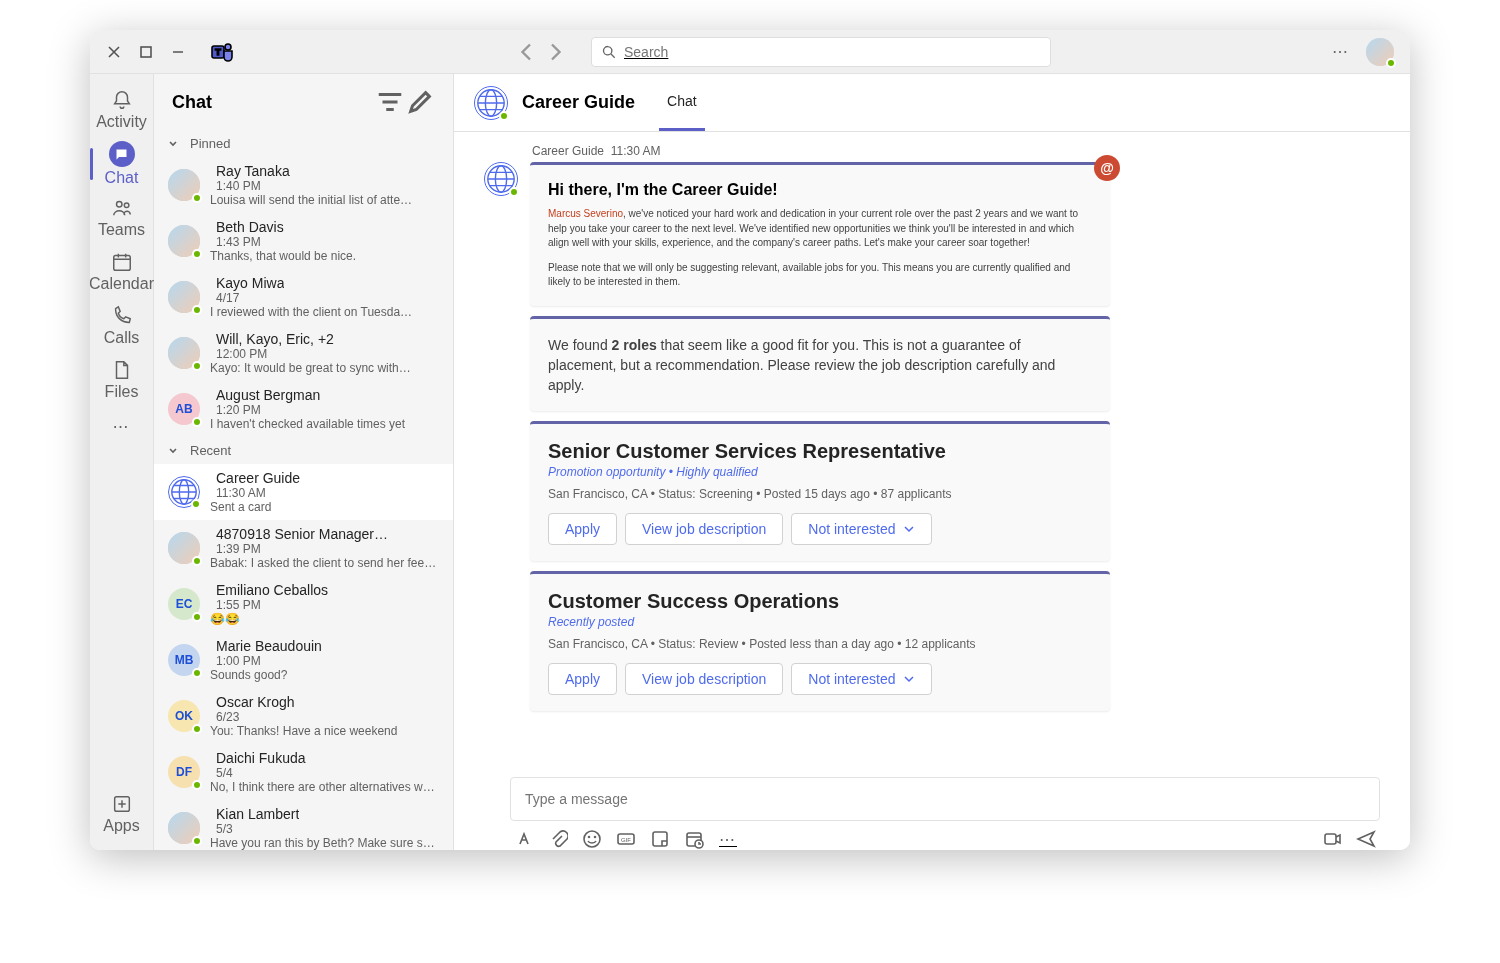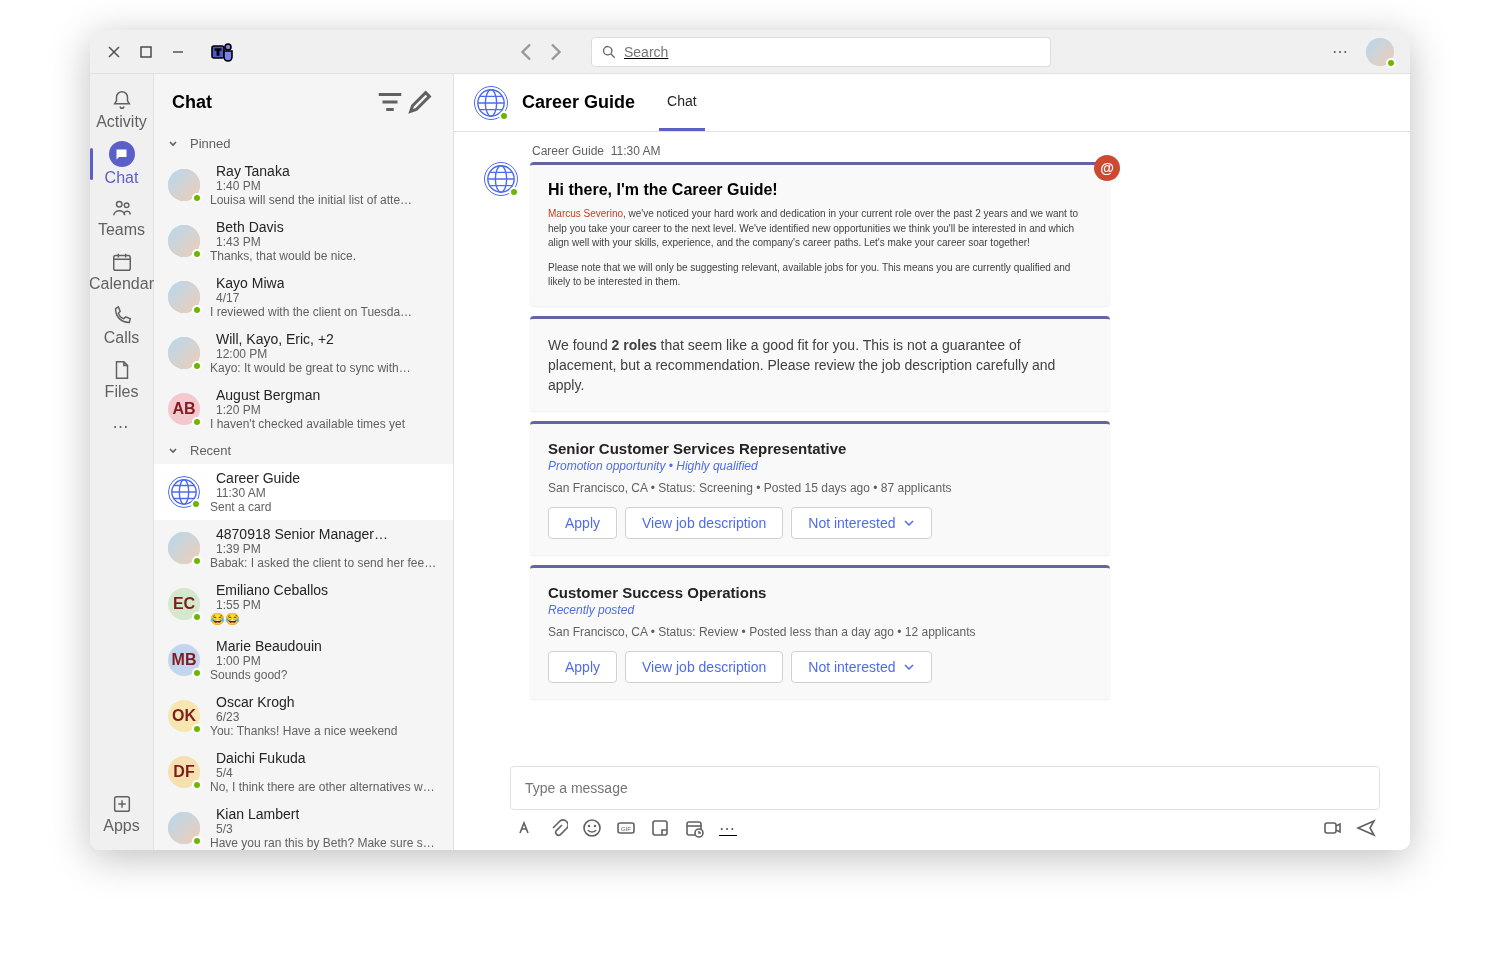--- a/index.html
+++ b/index.html
@@ -34,21 +34,21 @@
 
 .chatlist { width: 300px; background: #f5f5f5; border-right: 1px solid #e1e1e1; display: flex; flex-direction: column; overflow: hidden; }
 .chatlist-header { height: 56px; display: flex; align-items: center; padding: 0 18px; }
 .chatlist-title { font-size: 18px; font-weight: 700; flex: 1; }
 .chatlist-action { width: 30px; height: 30px; display: flex; align-items: center; justify-content: center; color: #616161; cursor: pointer; }
 .chatlist-body { flex: 1; overflow-y: auto; }
 .section-header { display: flex; align-items: center; padding: 6px 14px; gap: 12px; color: #616161; font-size: 13px; cursor: pointer; }
 .section-header svg { width: 10px; height: 10px; }
 .chat-item { display: flex; align-items: center; gap: 10px; padding: 6px 12px 6px 14px; cursor: pointer; min-height: 50px; }
 .chat-item.selected { background: #fff; }
-.chat-avatar { width: 32px; height: 32px; border-radius: 50%; background: #ccc; flex-shrink: 0; position: relative; display:flex; align-items:center; justify-content:center; font-size:16px; font-weight:600; color:#7f1d1d;}
+.chat-avatar { width: 32px; height: 32px; border-radius: 50%; background: #ccc; flex-shrink: 0; position: relative; display:flex; align-items:center; justify-content:center; font-size:12px; font-weight:600; color:#1d4ed8;}
 .chat-avatar .presence { width:10px; height:10px; bottom:-2px; right:-2px; }
 .globe-avatar { background: #fff; border: 1px solid #4f6bed; }
 .chat-text { flex: 1; min-width: 0; }
 .chat-top { display: flex; justify-content: space-between; align-items: baseline; flex-direction: column; }
 .chat-name { font-size: 14px; color: #242424; white-space: nowrap; overflow: hidden; text-overflow: ellipsis; }
 .chat-time { font-size: 12px; color: #616161; flex-shrink: 0; margin-left: 6px; }
 .chat-preview { font-size: 12px; color: #616161; white-space: nowrap; overflow: hidden; text-overflow: ellipsis; }
 
 .main { flex: 1; display: flex; flex-direction: column; background: #fff; overflow: hidden; }
 .chat-header { height: 58px; border-bottom: 1px solid #e1e1e1; display: flex; align-items: center; padding: 0 20px; gap: 14px; }
@@ -65,28 +65,28 @@
 .msg-stack { flex: 1; max-width: 580px; display: flex; flex-direction: column; gap: 10px; }
 .card { background: #f9f9f9; border-top: 3px solid #6264a7; border-radius: 4px; box-shadow: 0 1px 2px rgba(0,0,0,0.08); padding: 16px 18px; position: relative; }
 .card-title-lg { font-size: 16px; font-weight: 600; margin-bottom: 8px; }
 .card-body { font-size: 10px; color: #424242; line-height: 1.45; }
 .card-body .mention { color: #c43e1c; }
 .card-body p { margin-bottom: 10px; }
 .card-body p:last-child { margin-bottom: 0; }
 .at-badge { position: absolute; top: -10px; right: -10px; width: 26px; height: 26px; border-radius: 50%; background: #cc4a31; color: #fff; display: flex; align-items: center; justify-content: center; font-size: 14px; font-weight: 600; }
 .card-found { font-size: 14px; color: #424242; line-height: 1.45; }
 .card-found .bold { font-weight: 600; }
-.job-title { font-size: 15px; font-weight: 600; color: #242424; margin-bottom: 2px; }
+.job-title { font-size: 20px; font-weight: 600; color: #242424; margin-bottom: 2px; }
 .job-tags { font-size: 12px; color: #4f6bed; font-style: italic; margin-bottom: 8px; }
 .job-meta { font-size: 12px; color: #616161; margin-bottom: 12px; }
 .card-actions { display: flex; gap: 8px; }
 .card-btn { border: 1px solid #d1d1d1; background: #fff; color: #4f6bed; padding: 7px 16px; border-radius: 4px; font-size: 14px; cursor: pointer; display: inline-flex; align-items: center; gap: 8px; }
 .card-btn svg { width: 12px; height: 12px; fill: #4f6bed; }
 
-.composer { padding: 8px 30px 12px 56px; text-decoration: underline; }
+.composer { padding: 8px 30px 1px 56px; text-decoration: underline; }
 .compose-box { border: 1px solid #e1e1e1; border-radius: 4px; padding: 12px 14px; }
 .compose-box input { border: none; outline: none; width: 100%; font-size: 14px; background: transparent; }
 .compose-toolbar { display: flex; align-items: center; gap: 14px; margin-top: 8px; padding: 0 4px; }
 .compose-toolbar .tb-icon { width: 20px; height: 20px; display: flex; align-items: center; justify-content: center; color: #616161; cursor: pointer; }
 .compose-toolbar .spacer { flex: 1; }
 
 .avatar-img { width: 100%; height: 100%; border-radius: 50%; object-fit: cover; background: linear-gradient(135deg,#b5d8f0,#f0cdb5); }
 .ec { background: #d5e8cc; }
 .mb { background: #c4d5f0; }
 .ok { background: #f7e6b0; }

